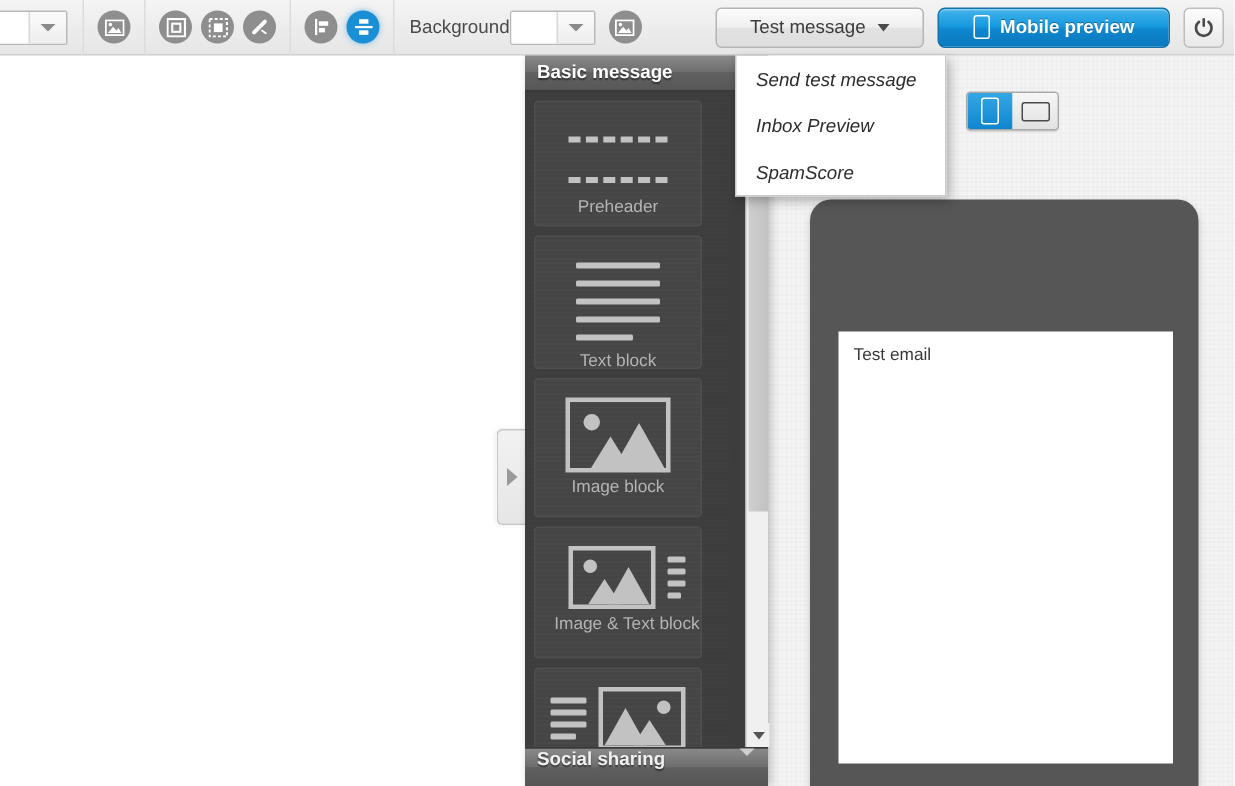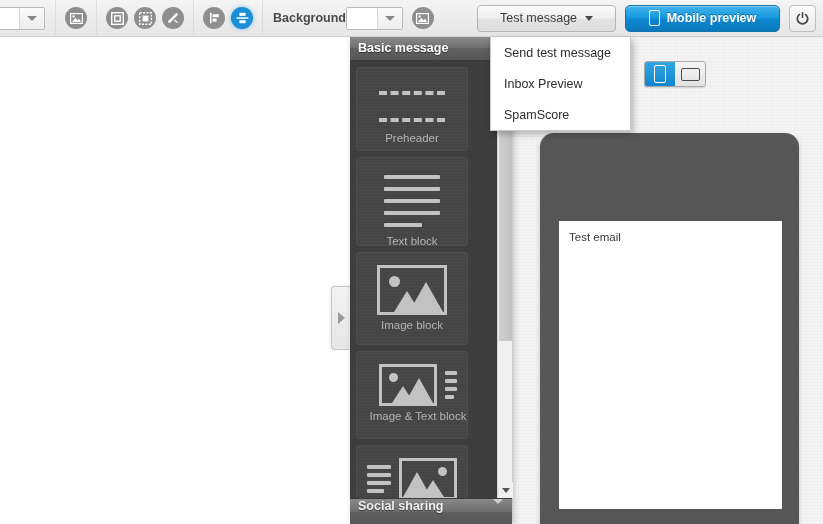--- a/index.html
+++ b/index.html
@@ -38,41 +38,42 @@
   
   .circ{
     width:22px;height:22px;border-radius:50%;
     background:#8e8e8e;
     display:flex;align-items:center;justify-content:center;
     margin:0 3px;flex:none;
   }
   .circ.blue{background:#1b8fd6;box-shadow:0 0 4px rgba(40,150,220,.55);}
   .circ svg{display:block;}
   .tb-label{
-    font-size:12.5px;color:#4a4a4a;margin:0 0 0 4px;white-space:nowrap;font-weight:bold;
+    font-size:12.5px;color:#4a4a4a;margin:0 0 0 4px;white-space:nowrap;
   }
 
   
   #testWrap{position:relative;margin-left:auto;text-align:right;}
   #testBtn{
     width:139px;height:27px;box-sizing:border-box;
     border:1px solid #b4b4b4;border-radius:4px;
     background:linear-gradient(to bottom,#fbfbfb 0%,#efefef 48%,#e2e2e2 52%,#dedede 100%);
     display:flex;align-items:center;justify-content:center;
     font-size:12.5px;color:#3c3c3c;cursor:pointer;
     box-shadow:0 1px 0 rgba(255,255,255,.7) inset;
     position:relative;z-index:62;
   }
   #testBtn .lbl{margin-right:8px;}
   #testBtn .caret-dn{border-top-color:#4a4a4a;border-left-width:4px;border-right-width:4px;border-top-width:5px;}
   #testMenu{
     position:absolute;left:9px;top:31px;width:139px;
     background:#fff;border:1px solid #c9c9c9;border-top:none;
     box-shadow:2px 3px 7px rgba(0,0,0,.28);
     z-index:61;
+    font-style:italic;
   }
   #testMenu .mi{
     height:31px;display:flex;align-items:center;padding:0 0 0 13px;
     font-size:12.5px;color:#2d2d2d;cursor:pointer;white-space:nowrap;
   }
 
   
   #mobBtn{
     width:155px;height:27px;box-sizing:border-box;margin-left:9px;
     border:1px solid #1273ad;border-radius:5px;

